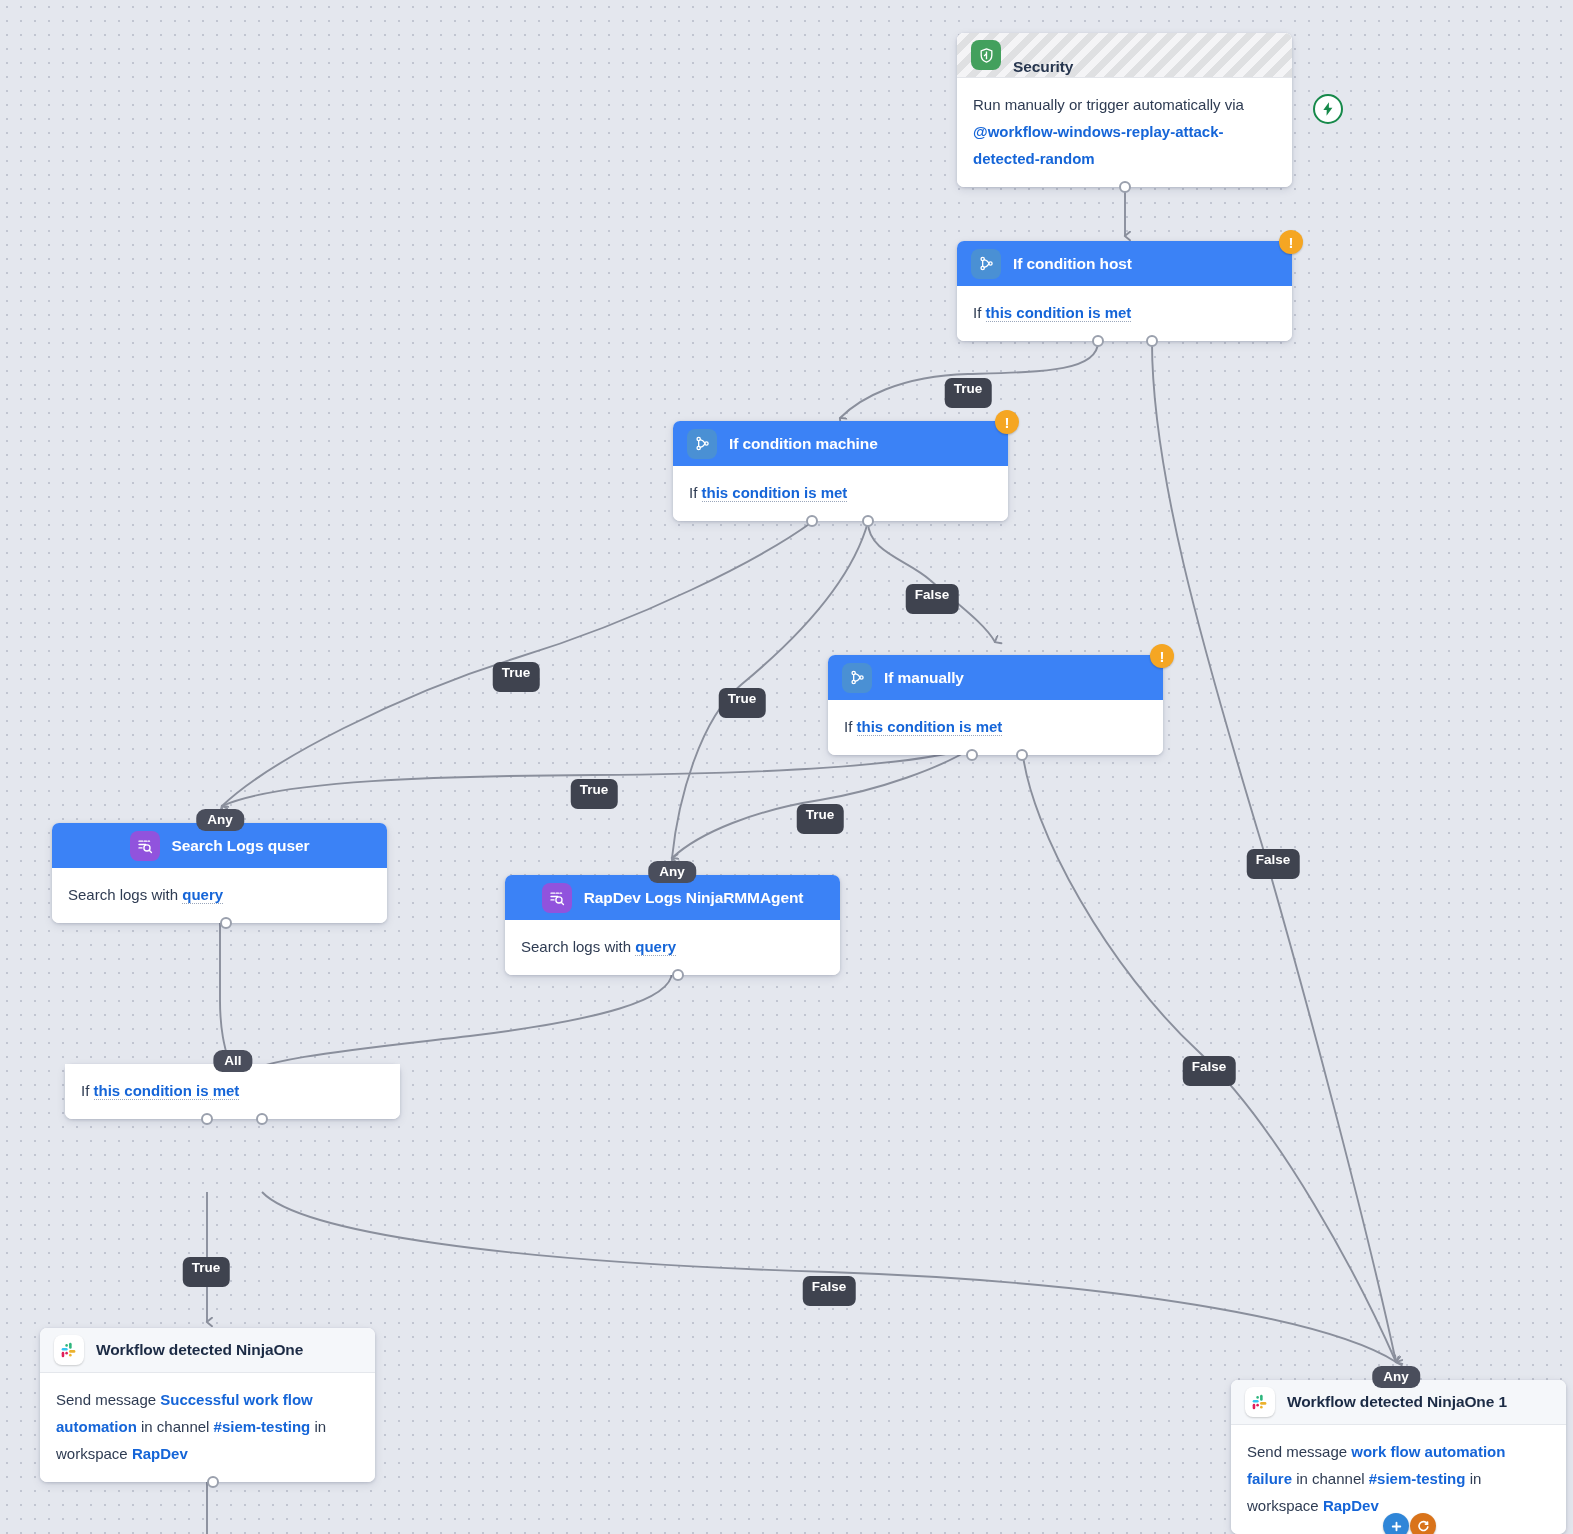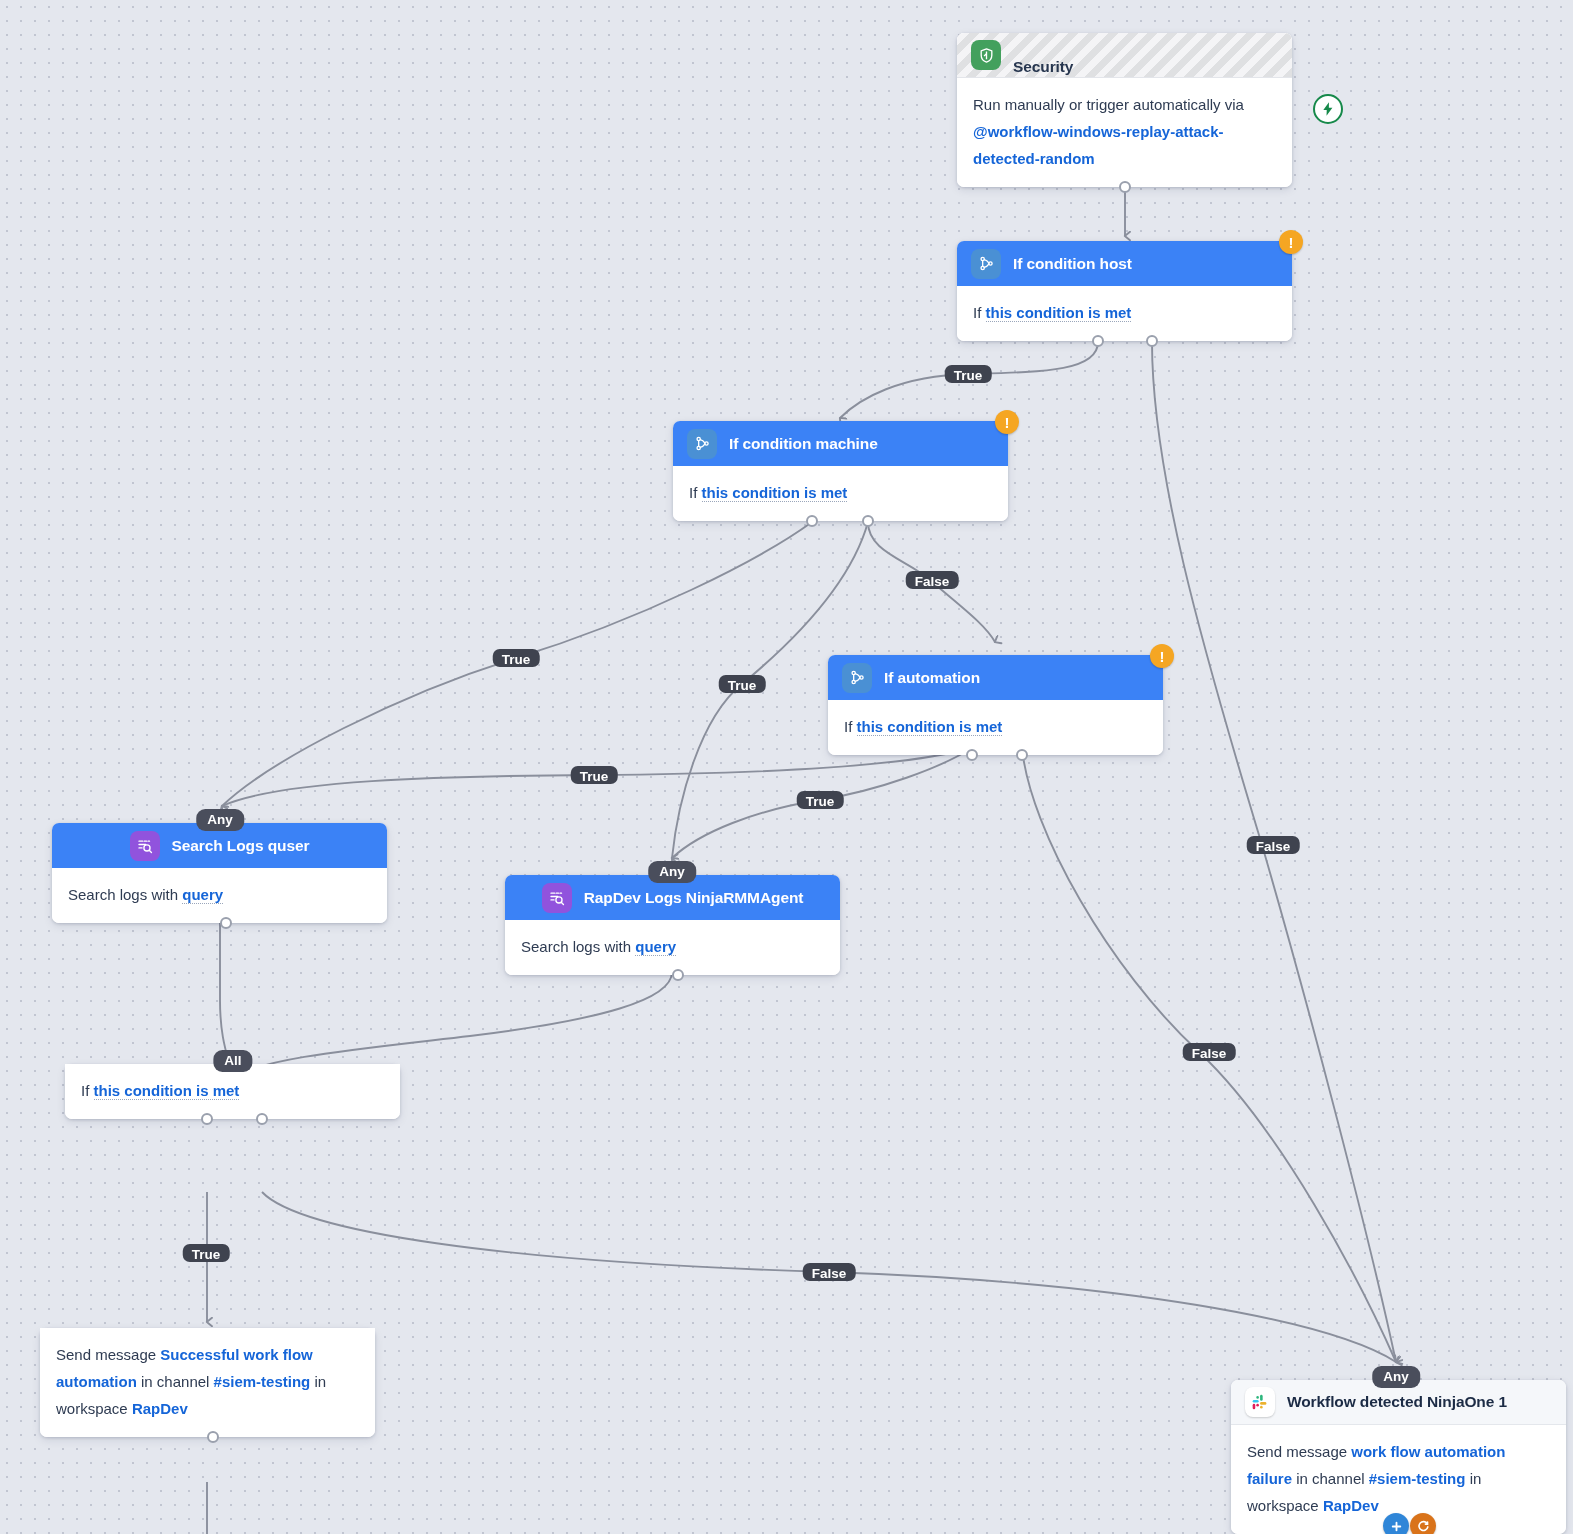--- a/index.html
+++ b/index.html
@@ -114,23 +114,23 @@
     width:12px; height:12px; border-radius:50%;
     background:#fff; border:2px solid #9aa0ad;
     z-index:7;
   }
 
   
   .elabel {
     position:absolute;
     background:#3f434f; color:#ffffff;
     font-size:13.5px; font-weight:bold;
-    padding:3px 9px 0; border-radius:7px;
+    padding:3px 9px 12px; border-radius:7px;
     transform:translate(-50%,-50%);
-    z-index:6; white-space:nowrap;
+    z-index:6; white-space:nowrap;margin-top:19px;
   }
 
   
   .bolt {
     position:absolute;
     width:30px; height:30px; border-radius:50%;
     border:2px solid #16894a;
     background:#fff;
     display:flex; align-items:center; justify-content:center;
     z-index:6;
@@ -264,21 +264,21 @@
       <span class="itile">
         <svg width="17" height="17" viewBox="0 0 24 24" fill="none" stroke="#fff" stroke-width="1.9" stroke-linecap="round">
           <circle cx="6.6" cy="5.6" r="2.3"></circle>
             <circle cx="6.6" cy="18.4" r="2.3"></circle>
           <circle cx="17.6" cy="12" r="2.3"></circle>
           <path d="M6.6 7.9 V16.1"></path>
             <path d="M8.9 6.6 C13 7.6 14.4 10 15.3 11.4"></path>
           <path d="M8.9 17.4 C13 16.4 14.4 14 15.3 12.6"></path>
         </svg>
       </span>
-      <span class="title">If automation</span>
+      <span class="title">If manually</span>
     </div>
     <div class="node-body">
       <span>If</span>
       <span class="link dotted">this condition is met</span>
     </div>
     <div class="port" style="left:138px; bottom:-6px;"></div>
     <div class="port" style="left:188px; bottom:-6px;"></div>
   </div>
 
   <div class="node logs" style="left:52px; top:823px; width:335px;">
@@ -331,20 +331,34 @@
     <div class="joinpill" style="left:168px;">All</div>
     <div class="node-body">
       <span>If</span>
       <span class="link dotted">this condition is met</span>
     </div>
     <div class="port" style="left:136px; bottom:-6px;"></div>
     <div class="port" style="left:191px; bottom:-6px;"></div>
   </div>
 
   <div class="node slack" style="left:40px; top:1328px; width:335px;">
+    <div class="node-head">
+      <span class="itile">
+        <svg width="20" height="20" viewBox="0 0 24 24">
+          <rect x="3.2" y="9.6" width="7.2" height="3.1" rx="1.55" fill="#36c5f0"></rect>
+          <rect x="3.2" y="14.2" width="3.1" height="6.6" rx="1.55" fill="#e01e5a"></rect>
+          <rect x="7.6" y="14.2" width="3.1" height="3.1" rx="1.55" fill="#e01e5a"></rect>
+          <rect x="12.1" y="3.4" width="3.1" height="7.2" rx="1.55" fill="#2eb67d"></rect>
+          <rect x="7.6" y="4.9" width="3.1" height="3.1" rx="1.55" fill="#2eb67d"></rect>
+          <rect x="12.1" y="12.1" width="7.6" height="3.1" rx="1.55" fill="#ecb22e"></rect>
+          <rect x="12.1" y="16.6" width="3.1" height="3.1" rx="1.55" fill="#ecb22e"></rect>
+        </svg>
+      </span>
+      <span class="title">Workflow detected NinjaOne</span>
+    </div>
     <div class="node-body">
       <span>Send message</span>
       <span class="link">Successful work flow automation</span>
       <span>in channel</span>
       <span class="link">#siem-testing</span>
       <span>in workspace</span>
       <span class="link">RapDev</span>
     </div>
     <div class="port" style="left:167px; bottom:-6px;"></div>
   </div>

